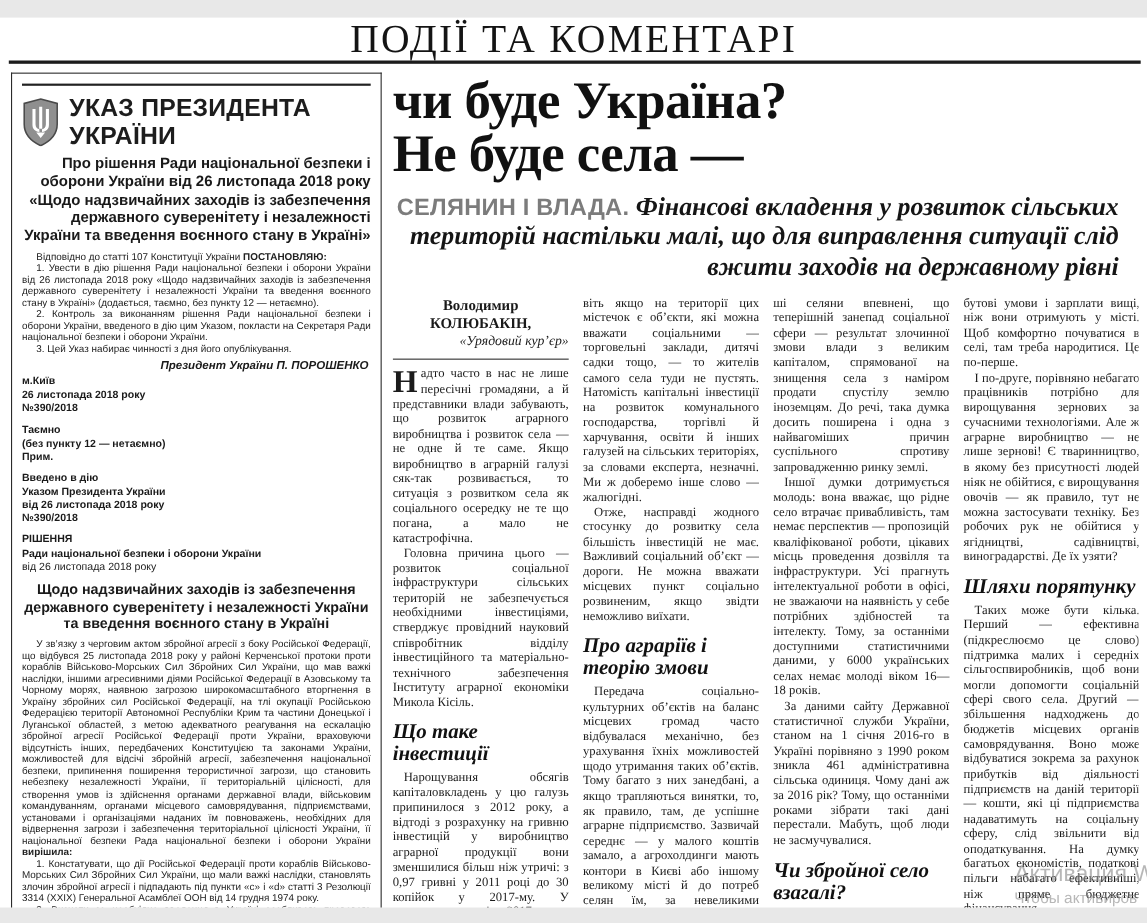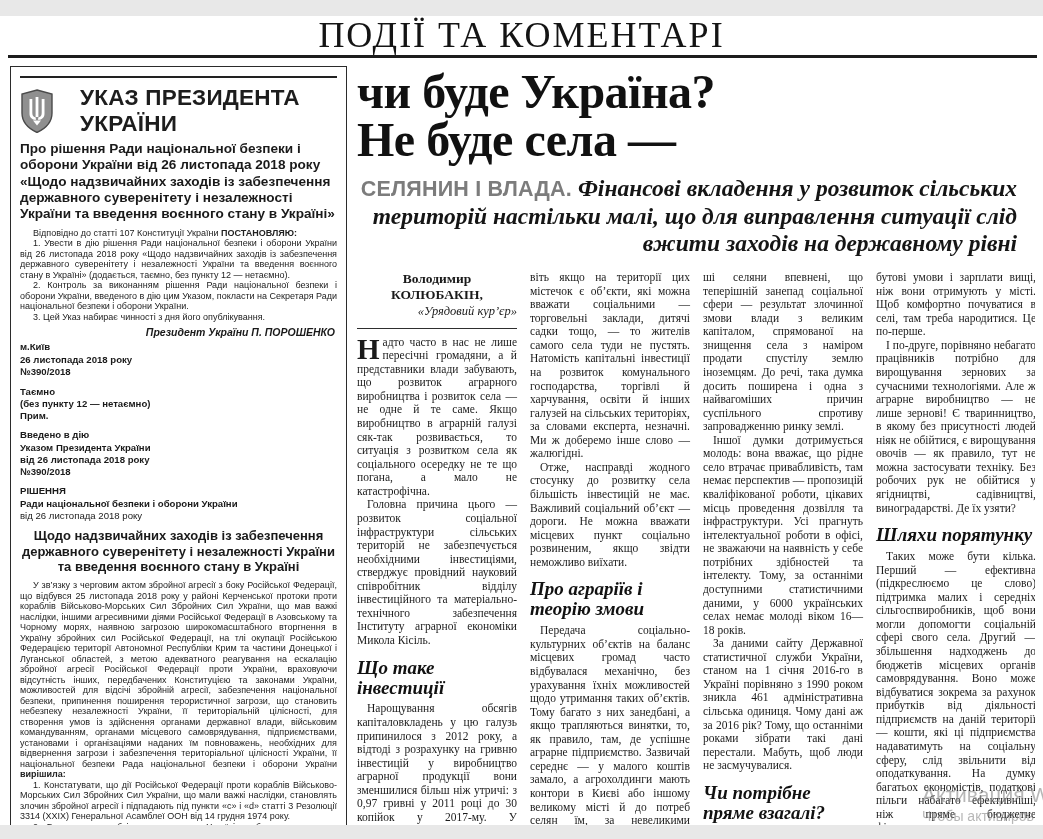--- a/index.html
+++ b/index.html
@@ -8,25 +8,25 @@
   
   .masthead{font-size:36px;letter-spacing:2px;text-align:center;padding-top:0;line-height:38px;color:#141414;}
   .masthead-rule{border-top:3px solid #1c1c1c;margin:1px 6px 0 8px;}
   
   .content{display:flex;align-items:flex-start;padding:8px 0 0 10px;}
   
   .docbox{flex:none;width:337px;box-sizing:border-box;border:1.6px solid #2b2b2b;border-bottom:none;height:800px;overflow:hidden;}
   .docbar{background:#7d7d7d;color:#fff;font-family:"Liberation Sans",sans-serif;font-weight:bold;
           font-size:13.5px;letter-spacing:.6px;padding:7px 0 6px 13px;}
   .doc-inner{padding:9px 9px 0 9px;}
-  .ukaz-head{display:flex;align-items:center;gap:26px;border-top:2px solid #222;padding-top:7px;margin-bottom:4px;}
+  .ukaz-head{display:flex;align-items:center;gap:9px;border-top:2px solid #222;padding-top:7px;margin-bottom:4px;}
   .emblem{flex:none;width:34px;height:44px;}
   .ukaz-title{font-family:"Liberation Sans",sans-serif;font-weight:bold;font-size:22.5px;color:#1d1d1d;letter-spacing:.2px;}
   .decree-title{font-family:"Liberation Sans",sans-serif;font-weight:bold;font-size:13.6px;line-height:1.2;
-                text-align:left;margin:3px 0 5px;}
+                text-align:right;margin:3px 0 5px;}
   .s-p{font-family:"Liberation Sans",sans-serif;font-size:9px;line-height:1.17;text-align:justify;
        text-indent:13px;margin:0;color:#222;}
   .sig{font-family:"Liberation Sans",sans-serif;font-style:italic;font-weight:bold;font-size:10.5px;
        text-align:right;margin:4px 2px 3px 0;}
   .meta-left div{font-family:"Liberation Sans",sans-serif;font-weight:bold;font-size:9.6px;line-height:1.3;}
   .cblock{font-family:"Liberation Sans",sans-serif;font-weight:bold;font-size:9.6px;
           line-height:1.28;margin-top:7px;}
   .cblock .l3n{font-weight:normal;}
   .dec-title2{font-family:"Liberation Sans",sans-serif;font-weight:bold;font-size:13px;line-height:1.2;
               text-align:center;margin:6px 0 5px;}
@@ -131,21 +131,21 @@
             <p class="body-p cont">віть якщо на території цих містечок є об’єкти, які можна вважати соціальними — торговельні заклади, дитячі садки тощо, — то жителів самого села туди не пустять. Натомість капітальні інвестиції на розвиток комунального господарства, торгівлі й харчування, освіти й інших галузей на сільських територіях, за словами експерта, незначні. Ми ж доберемо інше слово — жалюгідні.</p>
             <p class="body-p">Отже, насправді жодного стосунку до розвитку села більшість інвестицій не має. Важливий соціальний об’єкт — дороги. Не можна вважати місцевих пункт соціально розвиненим, якщо звідти неможливо виїхати.</p>
             <div class="subhead">Про аграріїв і теорію змови</div>
             <p class="body-p">Передача соціально-культурних об’єктів на баланс місцевих громад часто відбувалася механічно, без урахування їхніх можливостей щодо утримання таких об’єктів. Тому багато з них занедбані, а якщо трапляються винятки, то, як правило, там, де успішне аграрне підприємство. Зазвичай середнє — у малого коштів замало, а агрохолдинги мають контори в Києві або іншому великому місті й до потреб селян їм, за невеликими винятками, байдуже.</p>
             <p class="body-p">Але в аграріїв (знову-та-</p>
           </div>
           <div class="col">
             <p class="body-p cont">ші селяни впевнені, що теперішній занепад соціальної сфери — результат злочинної змови влади з великим капіталом, спрямованої на знищення села з наміром продати спустілу землю іноземцям. До речі, така думка досить поширена і одна з найвагоміших причин суспільного спротиву запровадженню ринку землі.</p>
             <p class="body-p">Іншої думки дотримується молодь: вона вважає, що рідне село втрачає привабливість, там немає перспектив — пропозицій кваліфікованої роботи, цікавих місць проведення дозвілля та інфраструктури. Усі прагнуть інтелектуальної роботи в офісі, не зважаючи на наявність у себе потрібних здібностей та інтелекту. Тому, за останніми доступними статистичними даними, у 6000 українських селах немає молоді віком 16—18 років.</p>
             <p class="body-p">За даними сайту Державної статистичної служби України, станом на 1 січня 2016-го в Україні порівняно з 1990 роком зникла 461 адміністративна сільська одиниця. Чому дані аж за 2016 рік? Тому, що останніми роками зібрати такі дані перестали. Мабуть, щоб люди не засмучувалися.</p>
-            <div class="subhead">Чи потрібне пряме взагалі?</div>
+            <div class="subhead">Чи збройної село взагалі?</div>
             <p class="body-p">Найгірше у цій ситуації те, що усі селяни че-</p>
           </div>
           <div class="col">
             <p class="body-p cont">бутові умови і зарплати вищі, ніж вони отримують у місті. Щоб комфортно почуватися в селі, там треба народитися. Це по-перше.</p>
             <p class="body-p">І по-друге, порівняно небагато працівників потрібно для вирощування зернових за сучасними технологіями. Але ж аграрне виробництво — не лише зернові! Є тваринництво, в якому без присутності людей ніяк не обійтися, є вирощування овочів — як правило, тут не можна застосувати техніку. Без робочих рук не обійтися у ягідництві, садівництві, виноградарстві. Де їх узяти?</p>
             <div class="subhead">Шляхи порятунку</div>
             <p class="body-p">Таких може бути кілька. Перший — ефективна (підкреслюємо це слово) підтримка малих і середніх сільгоспвиробників, щоб вони могли допомогти соціальній сфері свого села. Другий — збільшення надходжень до бюджетів місцевих органів самоврядування. Воно може відбуватися зокрема за рахунок прибутків від діяльності підприємств на даній території — кошти, які ці підприємства надаватимуть на соціальну сферу, слід звільнити від оподаткування. На думку багатьох економістів, податкові пільги набагато ефективніші, ніж пряме бюджетне фінансування.</p>
           </div>
         </div>
     </main>

